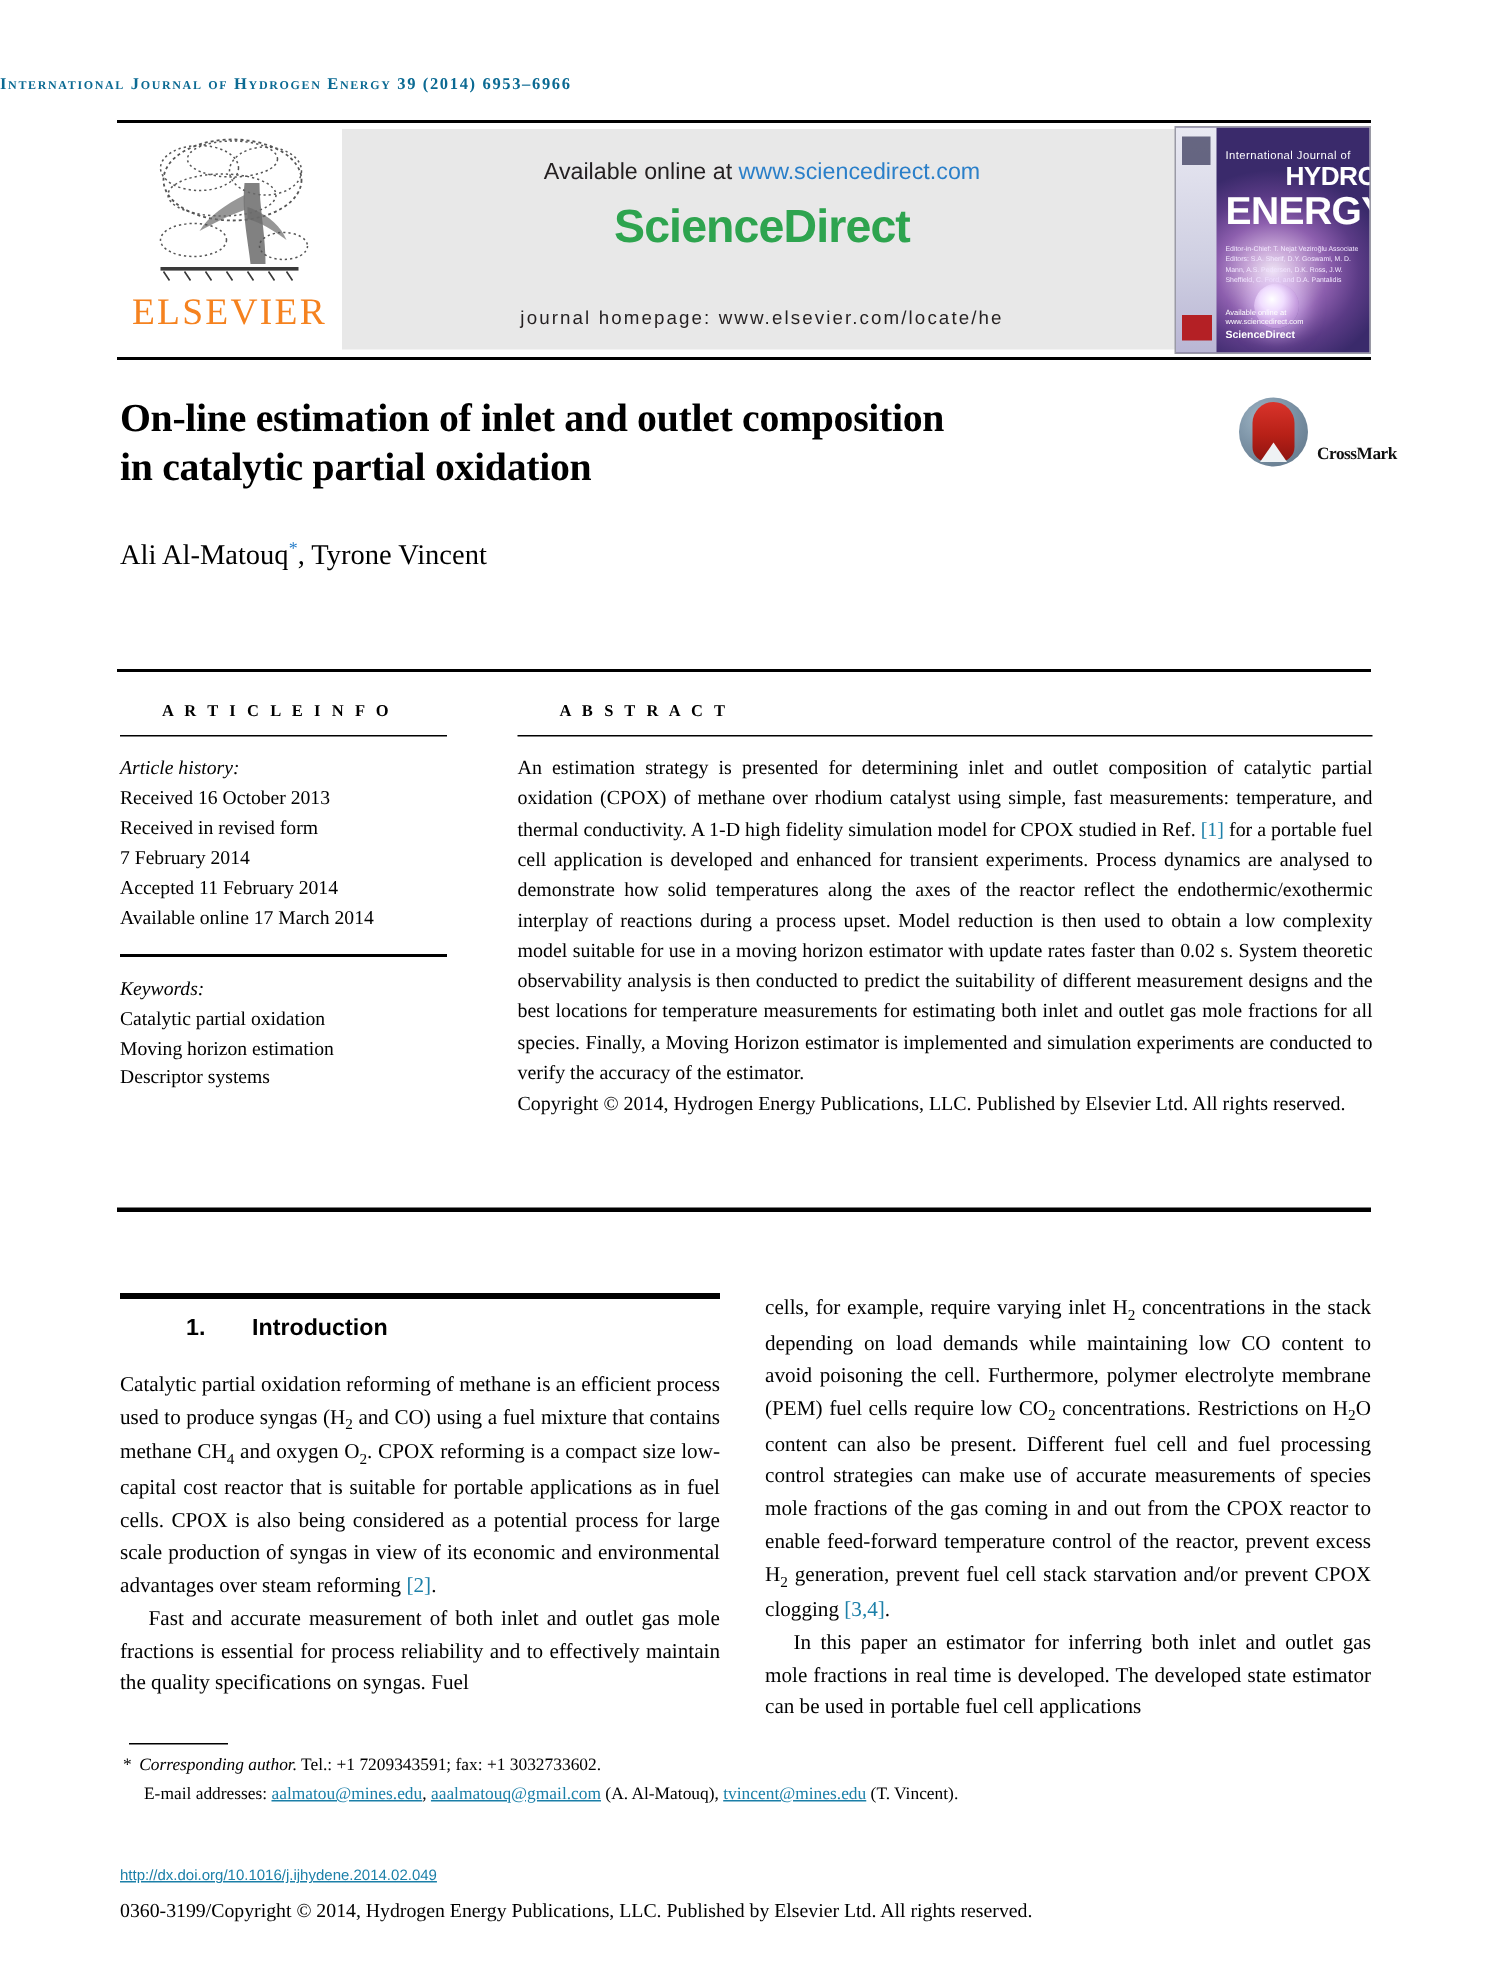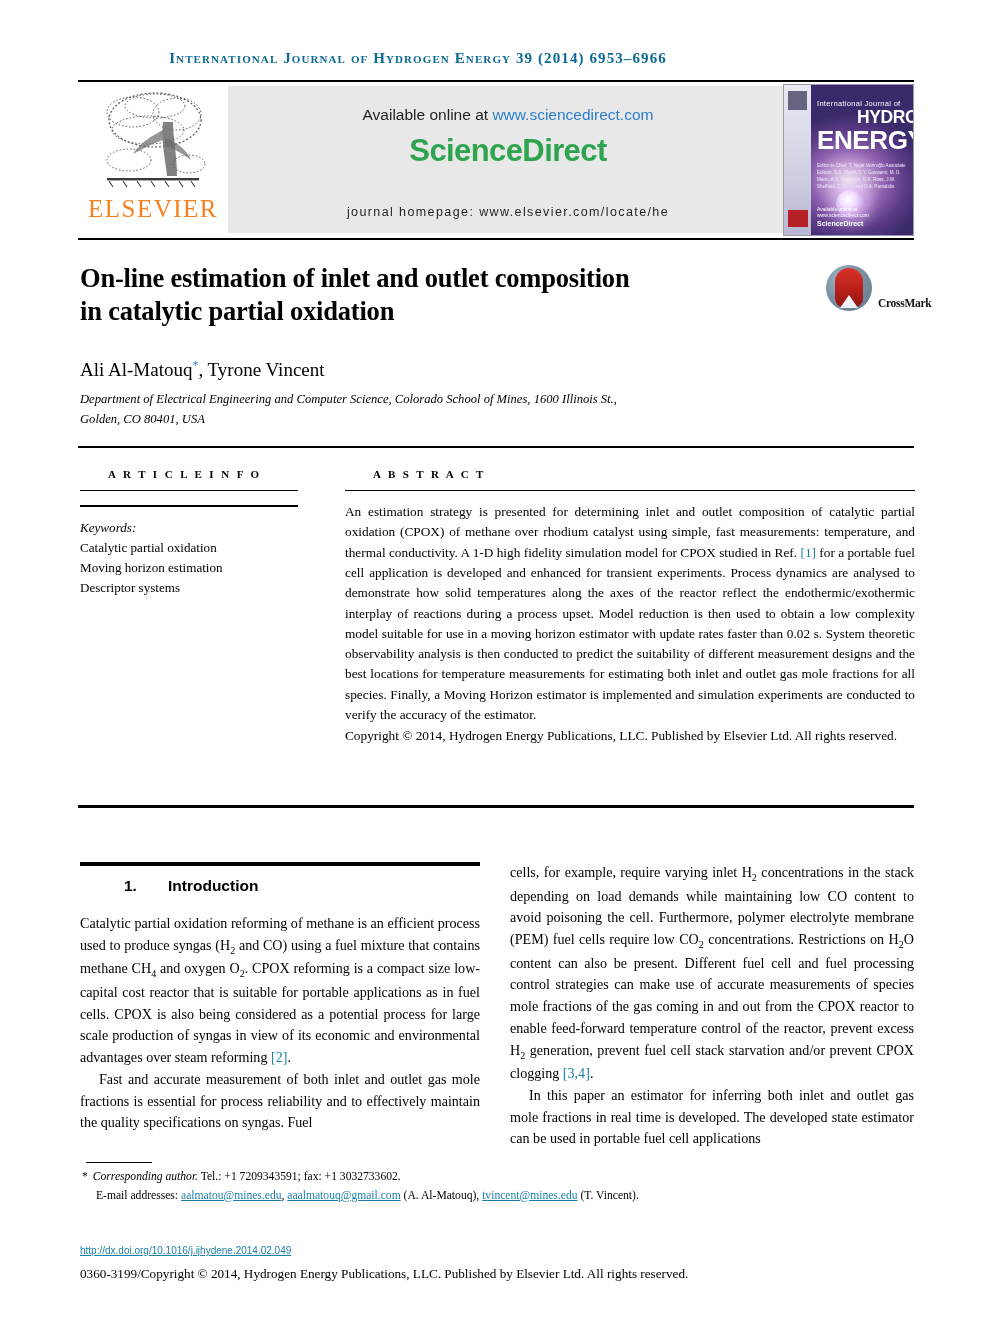--- a/index.html
+++ b/index.html
@@ -21,26 +21,25 @@
     height: 1323px;
     box-sizing: border-box;
   }
 
   
   .running-head {
     position: absolute;
     top: 50px;
     left: 0;
     width: 836px;
-    text-align: center;
     font-family: "Liberation Serif", serif;
     font-variant: small-caps;
     font-weight: bold;
     letter-spacing: 1.1px;
-    font-size: 15px;
+    font-size: 11px;
     color: #0b6a93;
   }
 
   
   .rule-top {
     position: absolute;
     left: 78px;
     top: 80px;
     width: 836px;
     height: 2px;
@@ -495,30 +494,34 @@
       <div class="cm-inner"></div>
       <div class="cm-notch"></div>
     </div>
     <div class="cm-text">CrossMark</div>
   </div>
 
   <div class="authors">
     <span>Ali Al-Matouq</span><sup>*</sup><span>, Tyrone Vincent</span>
   </div>
 
-  <div class="affil">
-    <div>Department of Electrical Engineering and Computer Science, Colorado School of Mines, 1600 Illinois St.,</div>
-    <div>Golden, CO 80401, USA</div>
-  </div>
 
   <div class="rule-info-top"></div>
 
   <div class="col-info">
     <div class="sec-label">A R T I C L E  I N F O</div>
     <div class="hr-thin"></div>
+    <div class="info-block">
+      <div class="it">Article history:</div>
+      <div>Received 16 October 2013</div>
+      <div>Received in revised form</div>
+      <div>7 February 2014</div>
+      <div>Accepted 11 February 2014</div>
+      <div>Available online 17 March 2014</div>
+    </div>
     <div class="hr-thick"></div>
     <div class="info-block">
       <div class="it">Keywords:</div>
       <div>Catalytic partial oxidation</div>
       <div>Moving horizon estimation</div>
       <div>Descriptor systems</div>
     </div>
   </div>
 
   <div class="col-abs">

